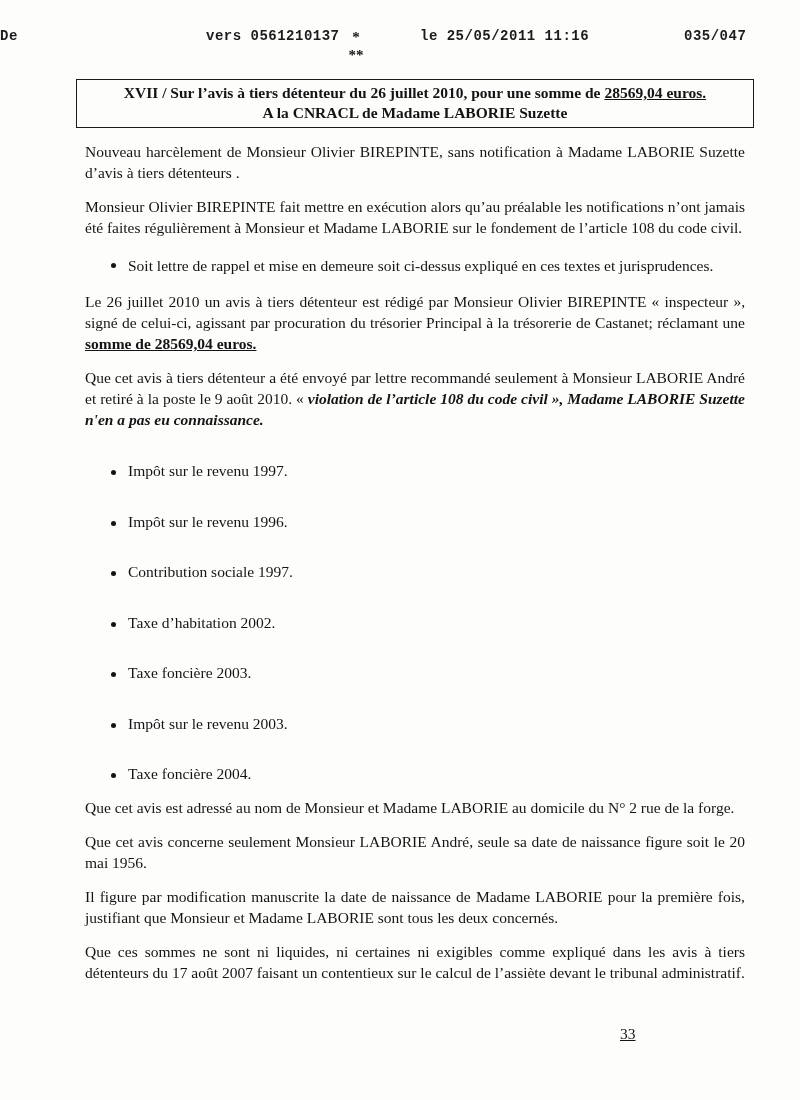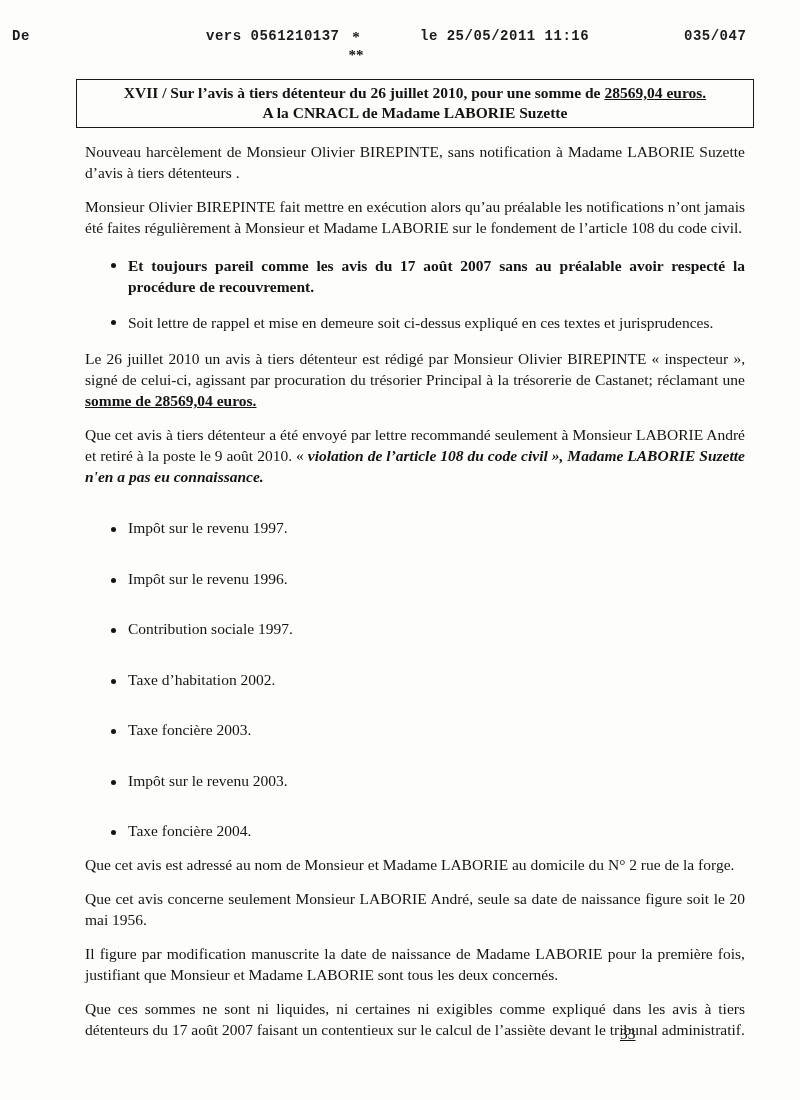--- a/index.html
+++ b/index.html
@@ -16,21 +16,21 @@
     background:#fdfdfc;
   }
   
   .fax-header{
     position:absolute;top:28px;left:0;right:0;height:20px;
     font-family:"Liberation Mono", monospace;
     font-weight:bold;font-size:14px;color:#1c1c1c;
     letter-spacing:0.5px;
   }
   .fax-header span{position:absolute;white-space:nowrap;}
-  .fax-from{left:12px;}
+  .fax-from{left:0;}
   .fax-to{left:206px;}
   .fax-datetime{left:420px;}
   .fax-counter{left:684px;}
 
   
   .content{
     position:absolute;top:0;left:85px;width:660px;
     font-size:15.5px;line-height:21px;
     text-align:justify;
   }
@@ -106,21 +106,20 @@
 
     <div class="boxed-heading">
       <div><span class="b">XVII / Sur l’avis à tiers détenteur du 26 juillet 2010, pour une somme de </span><span class="b u">28569,04 euros.</span></div>
       <div><span class="b">A la CNRACL de Madame LABORIE Suzette</span></div>
     </div>
 
     <p class="para"><span>Nouveau harcèlement de Monsieur Olivier BIREPINTE, sans notification à Madame LABORIE Suzette d’avis à tiers détenteurs .</span></p>
     <p class="para"><span>Monsieur Olivier BIREPINTE fait mettre en exécution alors qu’au préalable les notifications n’ont jamais été faites régulièrement à Monsieur et Madame LABORIE sur le fondement de l’article 108 du code civil.</span></p>
 
     <ul class="mid-bullets">
-      <li class="bullet"><span class="b">Et toujours pareil comme les avis du 17 août 2007 sans au préalable avoir respecté la procédure de recouvrement.</span></li>
       <li class="bullet"><span>Soit lettre de rappel et mise en demeure soit ci-dessus expliqué en ces textes et jurisprudences.</span></li>
     </ul>
 
     <p class="para"><span>Le 26 juillet 2010 un avis à tiers détenteur est rédigé par Monsieur Olivier BIREPINTE « inspecteur », signé de celui-ci, agissant par procuration du trésorier Principal à la trésorerie de Castanet; réclamant une </span><span class="b u">somme de 28569,04 euros.</span></p>
     <p class="para"><span>Que cet avis à tiers détenteur a été envoyé par lettre recommandé seulement à Monsieur LABORIE André et retiré à la poste le 9 août 2010. « </span><span class="b i">violation de l’article 108 du code civil »</span><span class="b i">, </span><span class="b i">Madame LABORIE Suzette n'en a pas eu connaissance.</span></p>
 
     <ul class="tax-list">
       <li class="bullet">Impôt sur le revenu 1997.</li>
       <li class="bullet">Impôt sur le revenu 1996.</li>
       <li class="bullet">Contribution sociale 1997.</li>

